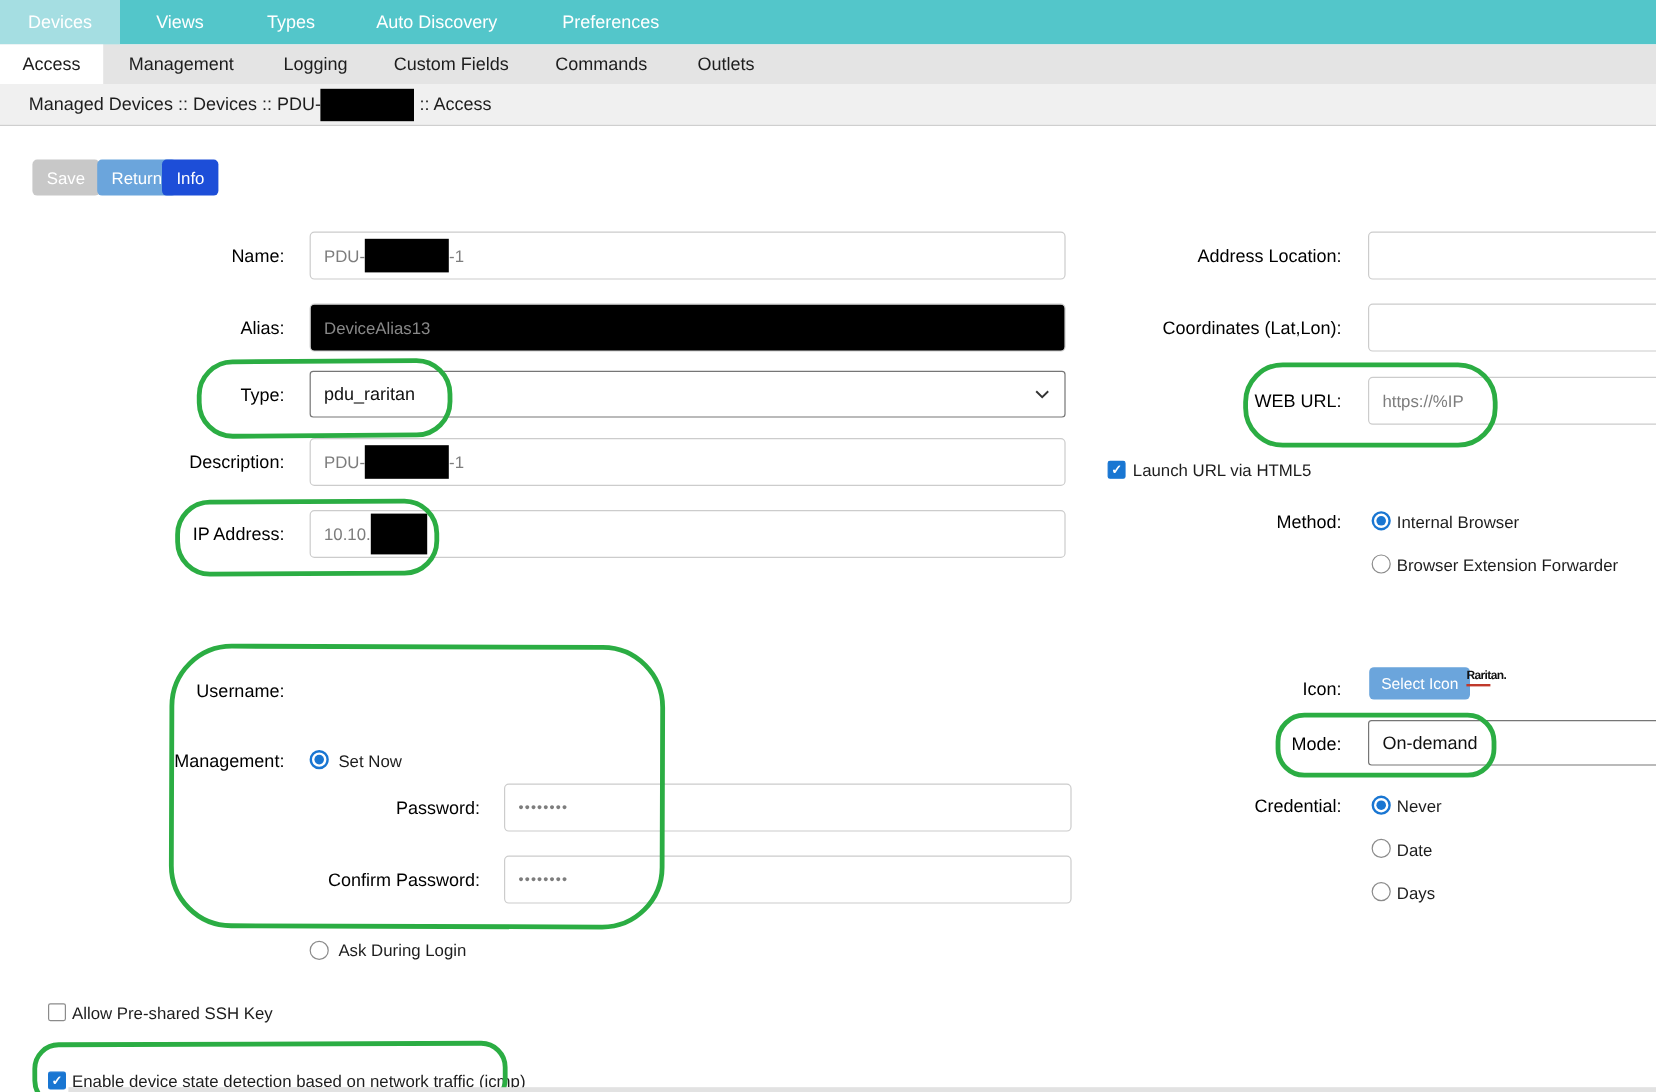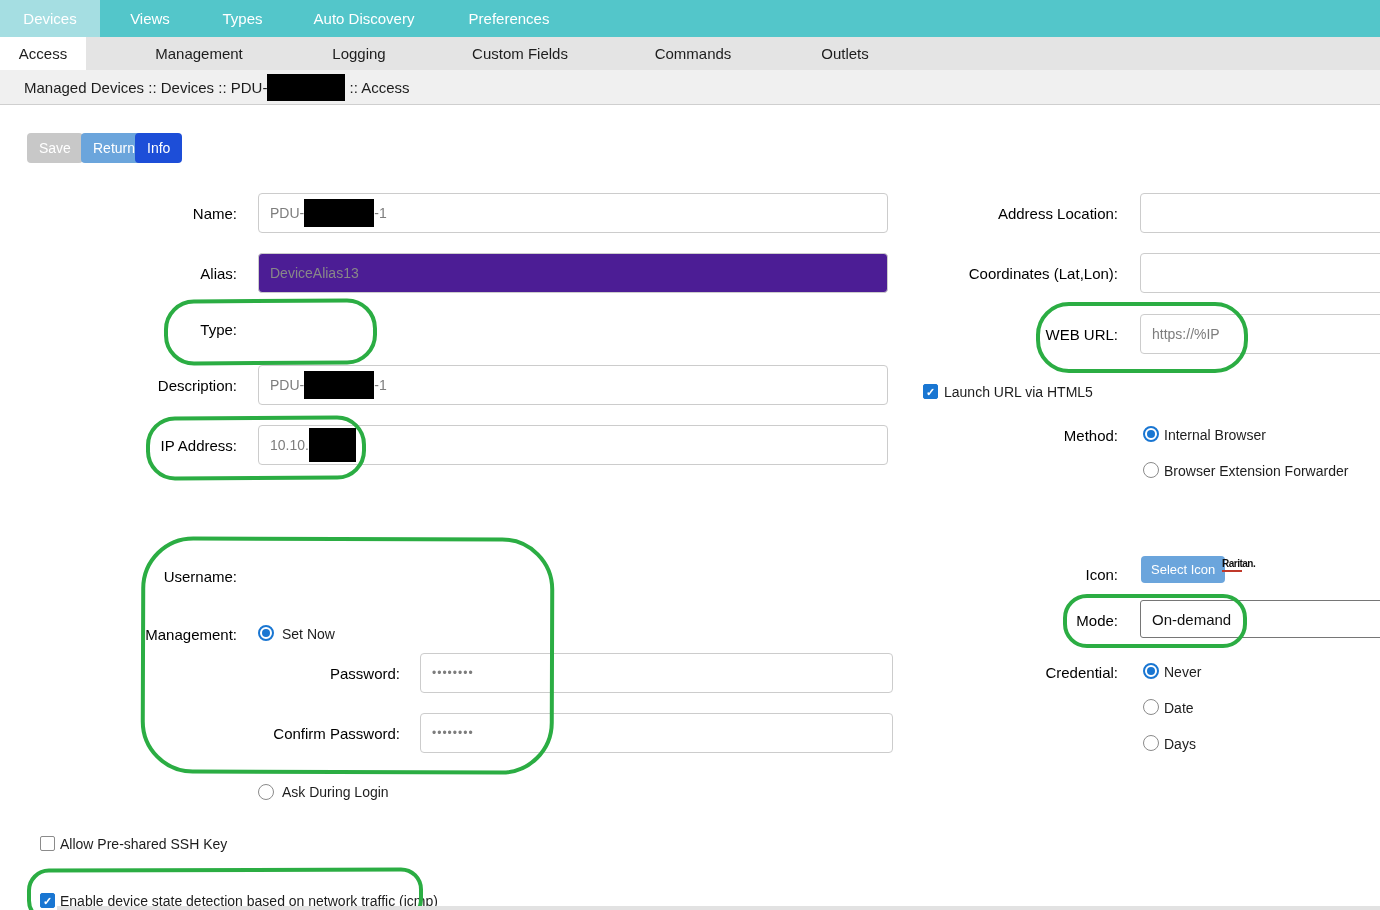--- a/index.html
+++ b/index.html
@@ -6,21 +6,21 @@
   #app{position:relative;width:1380px;height:910px;overflow:hidden;background:#fff;
        font-family:"Liberation Sans",sans-serif;}
 
   
   .topnav{position:absolute;top:0;left:0;width:100%;height:37px;background:#53c6ca;display:flex;}
   .topnav .tab{height:100%;display:flex;align-items:center;justify-content:center;
                color:#fff;font-size:15px;cursor:pointer;}
   .topnav .tab.active{background:#a5dee2;}
 
   
-  .subnav{position:absolute;top:37px;left:0;width:100%;height:33px;background:#e4e4e4;display:flex;gap:48px;}
+  .subnav{position:absolute;top:37px;left:0;width:100%;height:33px;background:#e4e4e4;display:flex;}
   .subnav .tab{height:100%;display:flex;align-items:center;justify-content:center;
                color:#1d1d1d;font-size:15px;cursor:pointer;}
   .subnav .tab.active{background:#fff;}
 
   
   .breadcrumb{position:absolute;top:70px;left:0;width:100%;height:35px;background:#f0f0f0;
               border-bottom:1px solid #cfcfcf;box-sizing:border-box;display:flex;align-items:center;
               padding-left:24px;font-size:15px;color:#1d1d1d;}
   .breadcrumb .part{white-space:pre;}
 
@@ -28,21 +28,21 @@
 
   
   .btn{position:absolute;top:133px;height:30px;border:none;border-radius:4px;color:#fff;
        font-size:14px;font-family:inherit;padding:0 12px;cursor:pointer;}
 
   
   .flabel{position:absolute;text-align:right;font-size:15px;color:#000000;white-space:nowrap;}
   .field{position:absolute;height:40px;border:1px solid #ccc;border-radius:4px;background:#fff;
          box-sizing:border-box;display:flex;align-items:center;padding-left:11px;
          font-size:14px;color:#7d7d7d;}
-  .field.disabled{background:#4c1d95;color:#888;}
+  .field.disabled{background:#000000;color:#888;}
   .field.selectbox{border:1px solid #767676;border-radius:3px;color:#111;font-size:15px;}
   .chev{position:absolute;right:12px;top:50%;transform:translateY(-50%);}
 
   .radio{position:absolute;width:16px;height:16px;border:1px solid #8b8b8b;border-radius:50%;
          background:#fff;box-sizing:border-box;cursor:pointer;}
   .radio.sel{border:2px solid #1976d2;}
   .radio.sel::after{content:"";position:absolute;left:2px;top:2px;right:2px;bottom:2px;
          border-radius:50%;background:#1976d2;}
   .cb{position:absolute;width:15px;height:15px;border:1px solid #8b8b8b;border-radius:2px;
       background:#fff;box-sizing:border-box;cursor:pointer;}
@@ -98,20 +98,28 @@
     <span class="redact" style="width:70px;height:28px"></span>
     <span>-1</span>
   </div>
 
   <div class="flabel" style="left:60px;top:265px;width:177px">Alias:</div>
   <div class="field disabled" style="left:258px;top:253px;width:630px">
     <span>DeviceAlias13</span>
   </div>
 
   <div class="flabel" style="left:60px;top:321px;width:177px">Type:</div>
+  <div class="field selectbox" style="left:258px;top:309px;width:630px;height:39px">
+    <span>pdu_raritan</span>
+    <span class="chev">
+      <svg width="13" height="9" viewBox="0 0 13 9">
+          <path d="M1.5 1.5 L6.5 6.5 L11.5 1.5" stroke="#333" stroke-width="1.6" fill="none"></path>
+        </svg>
+    </span>
+  </div>
 
   <div class="flabel" style="left:60px;top:377px;width:177px">Description:</div>
   <div class="field" style="left:258px;top:365px;width:630px">
     <span>PDU-</span>
     <span class="redact" style="width:70px;height:28px"></span>
     <span>-1</span>
   </div>
 
   <div class="flabel" style="left:60px;top:437px;width:177px">IP Address:</div>
   <div class="field" style="left:258px;top:425px;width:630px">

